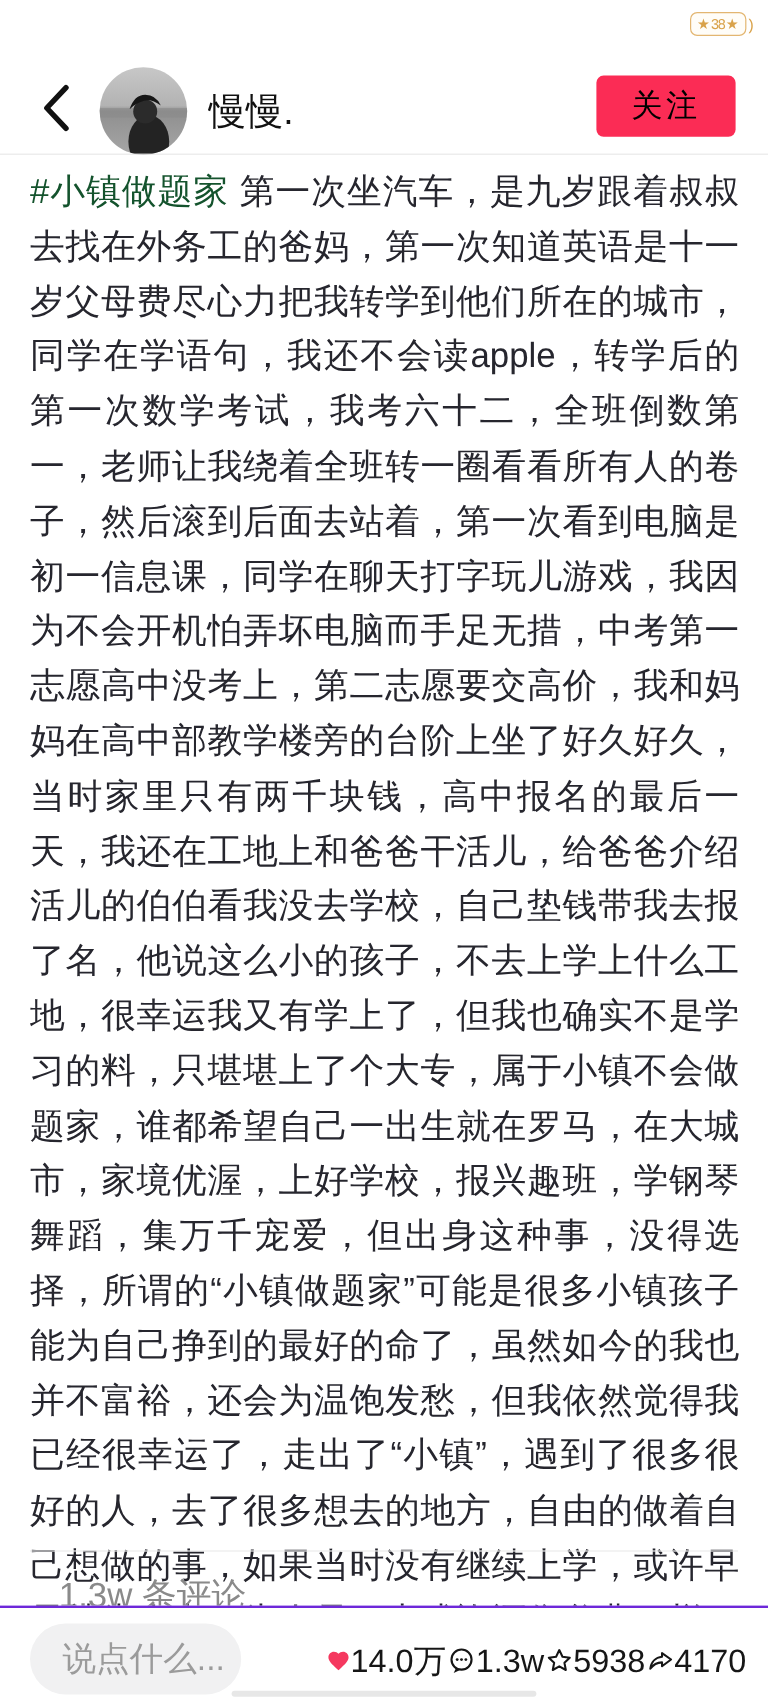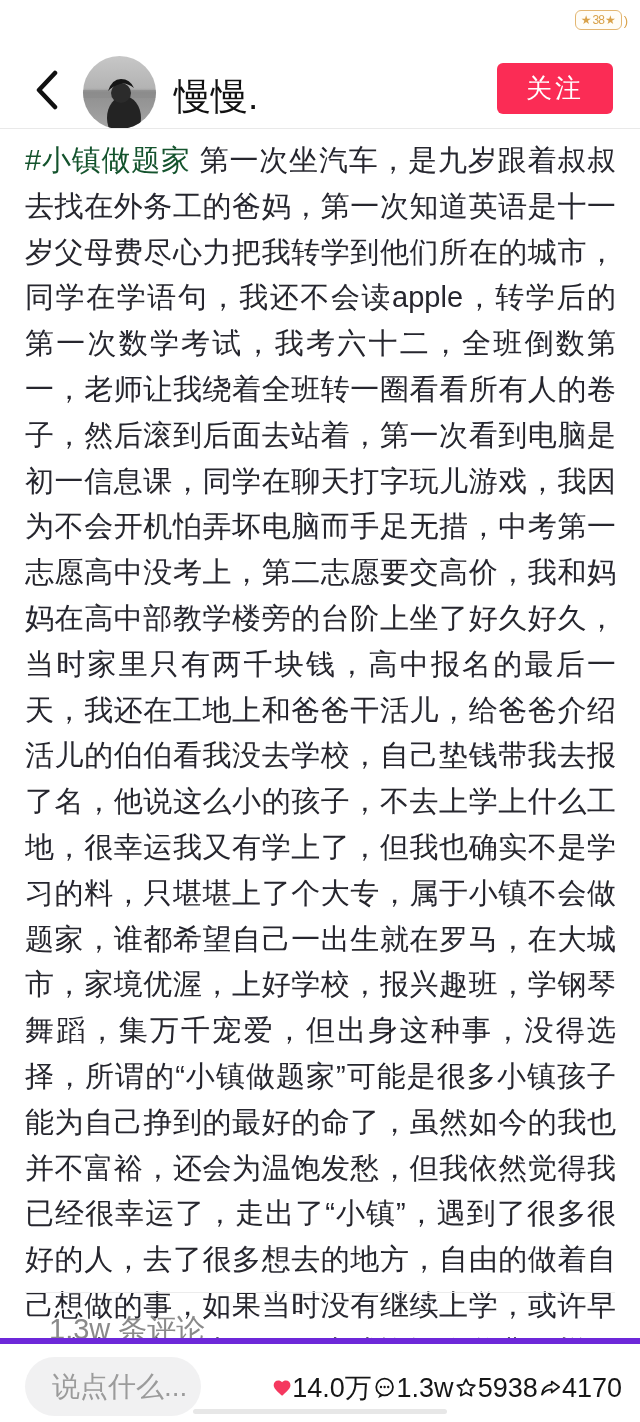--- a/index.html
+++ b/index.html
@@ -30,27 +30,27 @@
   }
   .avatar {
     position: absolute; left: 83px; top: 56px;
     width: 73px; height: 73px; border-radius: 50%;
     overflow: hidden;
     background: linear-gradient(180deg,#c7c7c7 0%,#b3b3b3 44%,#8f8f8f 50%,#a6a6a6 100%);
   }
   .avatar svg { display: block; width: 100%; height: 100%; }
   .username {
     position: absolute; left: 174px; top: 72px;
-    font-size: 37px; color: #111111; font-weight: 500;
+    font-size: 31px; color: #111111; font-weight: 500;
   }
   .follow-btn {
     position: absolute; left: 497px; top: 63px;
     width: 116px; height: 51px;
     border: none; border-radius: 6px;
-    color: #ffffff; font-size: 26px; letter-spacing: 3px;
+    color: #000000; font-size: 26px; letter-spacing: 3px;
     display: flex; align-items: center; justify-content: center;
     font-family: inherit; cursor: pointer;
   }
   .header-divider {
     position: absolute; top: 128px; left: 0; width: 640px;
     border-top: 1px solid #E9E9E9;
   }
   
   .content {
     position: absolute; left: 25px; top: 138px; width: 591px;
@@ -64,21 +64,21 @@
     position: absolute; top: 1292px; left: 25px; width: 590px;
     border-top: 1px solid #ECECEC;
   }
   .comments-label {
     position: absolute; top: 1310px; left: 25px;
     font-size: 29px; color: #8A8A8A; margin-left: 24px;
   }
   
   .bottom-bar {
     position: absolute; left: 0; bottom: 0; width: 640px; height: 84px;
-    background: #ffffff; border-top: 6px solid #6d28d9; z-index: 5;
+    background: #ffffff; border-top: 2px solid #6d28d9; z-index: 5;
   }
   .say-input {
     position: absolute; left: 25px; top: 13px;
     width: 176px; height: 59px; border-radius: 30px;
     background: #F1F1F2;
     display: flex; align-items: center;
     padding-left: 27px;
     font-size: 28px; color: #9B9B9B;
     cursor: text;
   }

